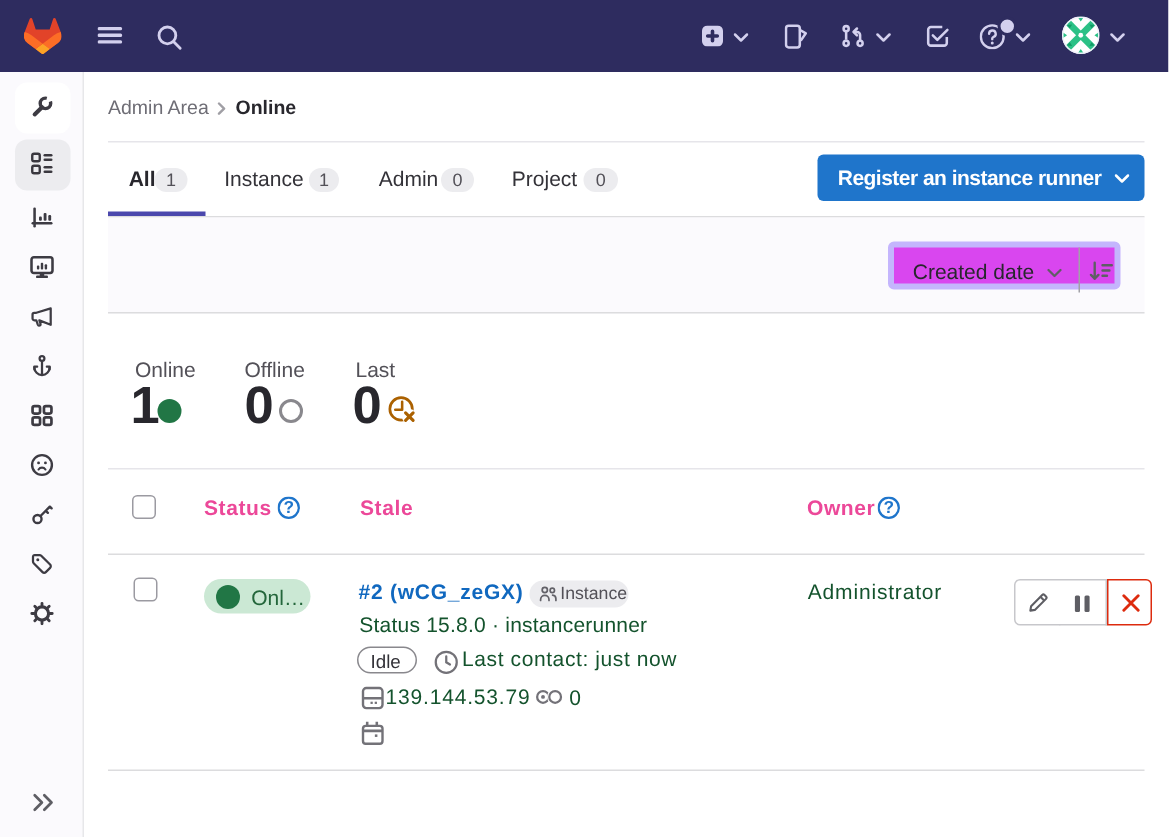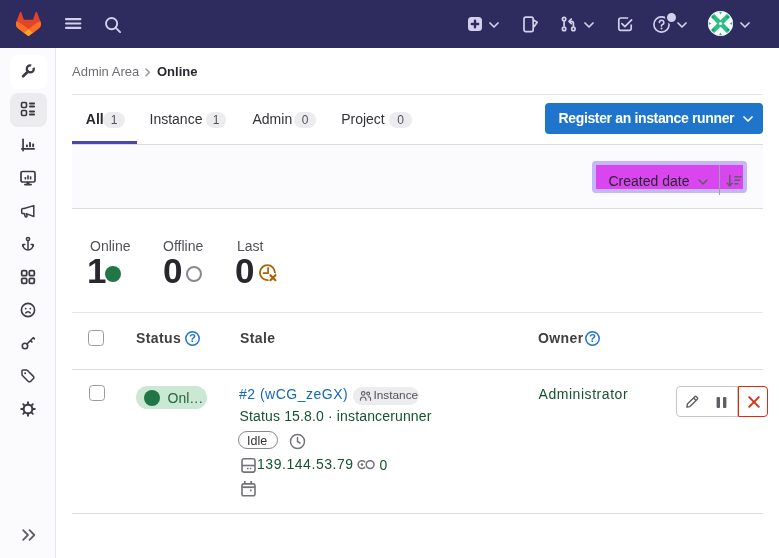--- a/index.html
+++ b/index.html
@@ -10,21 +10,21 @@
 #navbar{position:absolute;left:0;top:0;width:779px;height:48px;background:#2e2c5f}
 #sidebar{position:absolute;left:0;top:48px;width:56px;height:510px;background:#fbfafd;border-right:1px solid #e7e7ea}
 .sbi{position:absolute;left:20px;width:16px;height:16px}
 .hl{position:absolute;background:#e6e5ea;height:1px}
 .tabtxt{position:absolute;font-size:14px;color:#333238;top:111.5px;line-height:14px}
 .tabbadge{position:absolute;top:111.5px;height:16px;background:#ececef;border-radius:8px;
   font-size:12px;color:#535158;text-align:center;line-height:16px}
 .statlabel{position:absolute;top:239px;font-size:14px;color:#535158;line-height:14px}
 .statnum{position:absolute;top:252.5px;font-size:35px;font-weight:700;color:#28272d;line-height:35px}
 .cbx{position:absolute;width:16px;height:16px;border:1px solid #9b9aa1;border-radius:3.5px;background:#fff}
-.hdr{position:absolute;top:330.5px;font-size:14px;font-weight:700;color:#404040;line-height:14px;letter-spacing:.4px}
+.hdr{position:absolute;top:330.5px;font-size:14px;font-weight:700;color:#ec4899;line-height:14px;letter-spacing:.4px}
 .rowtxt{position:absolute;font-size:14px;color:#14532d;line-height:14px;letter-spacing:.4px}
 </style>
 </head>
 <body>
 <div id="app">
 
 <div id="navbar">
   <svg class="abs" style="left:15.5px;top:11.5px" width="25" height="24" viewBox="0 0 25 24">
     <path fill="#e24329" d="m24.507 9.5-.034-.09L21.082.562a.896.896 0 0 0-1.694.091l-2.29 7.01H7.825L5.535.653a.898.898 0 0 0-1.694-.09L.451 9.411.416 9.5a6.297 6.297 0 0 0 2.09 7.278l.012.01.03.022 5.16 3.867 2.56 1.935 1.554 1.176a1.051 1.051 0 0 0 1.268 0l1.555-1.176 2.56-1.935 5.197-3.89.014-.01A6.297 6.297 0 0 0 24.507 9.5Z"></path>
     <path fill="#fc6d26" d="m24.507 9.5-.034-.09a11.44 11.44 0 0 0-4.56 2.051l-7.447 5.632 4.742 3.584 5.197-3.89.014-.01A6.297 6.297 0 0 0 24.507 9.5Z"></path>
@@ -254,38 +254,39 @@
   <circle cx="7.5" cy="7.5" r="6.7" fill="none" stroke="#1f75cb" stroke-width="1.5"></circle>
   <text x="7.5" y="11.2" text-anchor="middle" font-size="11.5" font-weight="700" fill="#1f75cb" font-family="Liberation Sans,sans-serif">?</text>
 </svg>
 <div class="hl" style="left:72px;top:368.5px;width:691px;background:#dcdcde"></div>
 
 <div class="cbx" style="left:89px;top:385px"></div>
 <div class="abs" style="left:136px;top:386px;width:70.5px;height:23px;background:#cbe8d4;border-radius:11.5px">
   <div class="abs" style="left:8px;top:3.5px;width:16px;height:16px;border-radius:50%;background:#217645"></div>
   <div class="abs" style="left:31.5px;top:4.5px;width:36px;overflow:hidden;text-overflow:ellipsis;white-space:nowrap;font-size:14px;color:#24663b;line-height:14px">Online</div>
 </div>
-<div class="abs" style="left:239px;top:386.8px;font-size:14px;font-weight:400;color:#1068bf;line-height:14px;letter-spacing:.5px">#2 (wCG_zeGX)</div>
+<div class="abs" style="left:239px;top:386.8px;font-size:14px;font-weight:700;color:#1068bf;line-height:14px;letter-spacing:.5px">#2 (wCG_zeGX)</div>
 <div class="abs" style="left:353px;top:387px;width:66px;height:17.5px;background:#ececef;border-radius:9px">
   <svg class="abs" style="left:5.5px;top:2.8px" width="13" height="12" viewBox="0 0 13 12" fill="none" stroke="#626168" stroke-width="1.15" stroke-linecap="round">
     <circle cx="4.2" cy="3.4" r="1.75"></circle>
     <path d="M1.4 10.3v-.55a2.8 2.8 0 0 1 5.6 0v.55"></path>
     <circle cx="9.2" cy="3.6" r="1.45"></circle>
     <path d="M9.4 6.7a2.4 2.4 0 0 1 2.2 2.4v1.2"></path>
   </svg>
   <div class="abs" style="left:20.5px;top:3.2px;font-size:11.8px;color:#535158;line-height:11.8px">Instance</div>
 </div>
 <div class="rowtxt" style="left:239.5px;top:408.5px;letter-spacing:.15px">Status 15.8.0 · instancerunner</div>
 <div class="abs" style="left:238px;top:431px;width:39.5px;height:17.5px;border:1px solid #89888d;border-radius:9px">
   <div class="abs" style="left:8px;top:2.5px;font-size:12.5px;color:#333238;line-height:12.5px">Idle</div>
 </div>
 <svg class="abs" style="left:289px;top:432.5px" width="17" height="17" viewBox="0 0 17 17" fill="none" stroke="#737278" stroke-width="1.5" stroke-linecap="round">
   <circle cx="8.5" cy="8.5" r="7"></circle>
       <path d="M8.5 4.6v3.9L11 10"></path>
 </svg>
+<div class="rowtxt" style="left:308px;top:432.2px">Last contact: just now</div>
 <svg class="abs" style="left:237.5px;top:457px" width="18" height="17" viewBox="0 0 18 17" fill="none" stroke="#737278" stroke-width="1.6">
   <rect x="4" y="1.7" width="13" height="13.4" rx="2.2"></rect>
   <path d="M4 8.5h13"></path>
   <rect x="9" y="10.8" width="1.5" height="1.5" fill="#737278" stroke="none"></rect>
   <rect x="11.8" y="10.8" width="1.5" height="1.5" fill="#737278" stroke="none"></rect>
 </svg>
 <div class="rowtxt" style="left:257px;top:457px;letter-spacing:.55px">139.144.53.79</div>
 <svg class="abs" style="left:356.8px;top:458px" width="19" height="14" viewBox="0 0 19 14" fill="none" stroke="#737278" stroke-width="1.5">
   <circle cx="5" cy="6.6" r="3.9"></circle>
   <circle cx="13.1" cy="6.6" r="5.4" fill="#fff" stroke="none"></circle>

